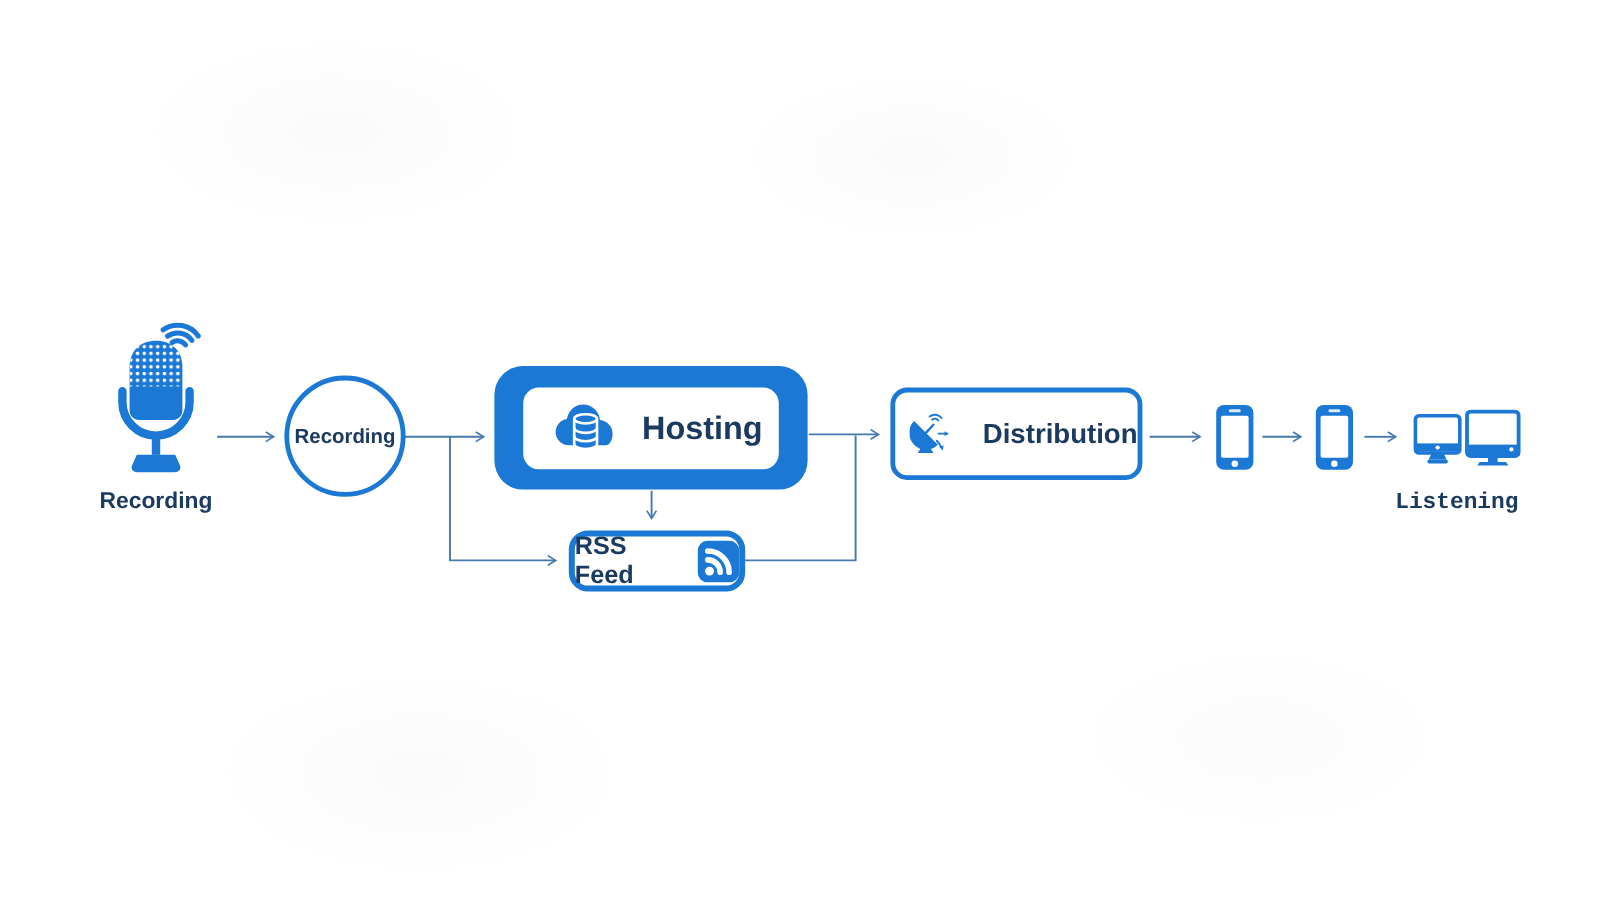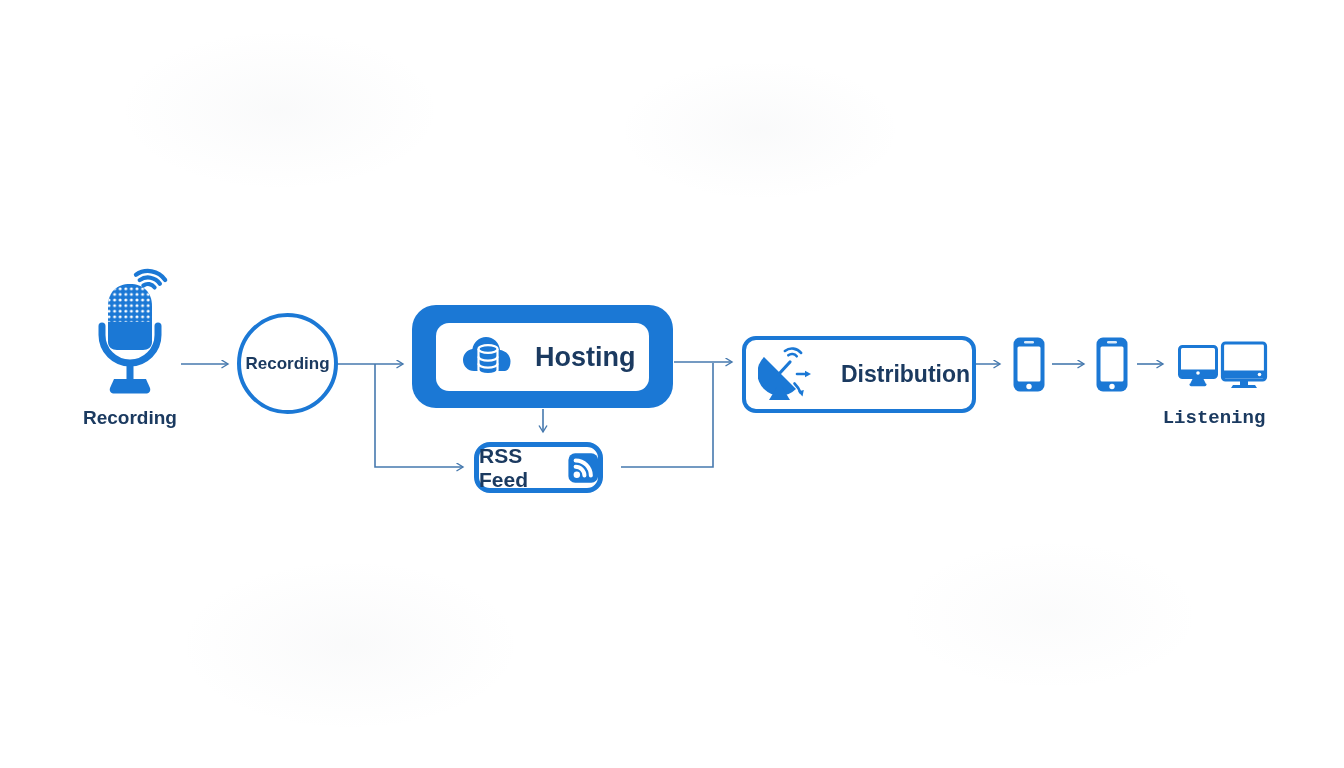--- a/index.html
+++ b/index.html
@@ -16,26 +16,26 @@
     border:4px solid #1B78D5;border-radius:50%;background:#fff;
     display:flex;align-items:center;justify-content:center;
     font-size:17px;font-weight:700;color:#1B3A60;
   }
   
   #hosting-box{position:absolute;left:412px;top:305px;width:261px;height:103px;background:#1B78D5;border-radius:24px;}
   #hosting-inner{position:absolute;left:24px;right:24px;top:18px;bottom:17px;background:#ffffff;border-radius:13px;
     display:flex;align-items:center;padding-left:22px;box-sizing:border-box;gap:17px;}
   #hosting-label{font-size:27px;font-weight:700;color:#1B3A60;}
   
-  #rss-box{position:absolute;left:474px;top:442px;width:129px;height:51px;box-sizing:border-box;
+  #rss-box{position:absolute;left:474px;top:442px;width:147px;height:51px;box-sizing:border-box;
     background:#fff;border:5px solid #1B78D5;border-radius:16px;
     display:flex;align-items:center;justify-content:center;gap:10px;}
   #rss-label{font-size:21px;font-weight:700;color:#1B3A60;}
   
-  #distribution-box{position:absolute;left:742px;top:336px;width:234px;height:77px;box-sizing:border-box;
+  #distribution-box{position:absolute;left:742px;top:323px;width:210px;height:77px;box-sizing:border-box;
     background:#fff;border:4px solid #1B78D5;border-radius:14px;
     display:flex;align-items:center;padding-left:12px;gap:25px;}
   #distribution-label{font-size:23px;font-weight:700;color:#1B3A60;}
   .icon-abs{position:absolute;}
 </style>
 </head>
 <body>
 
 <div id="canvas">
 

